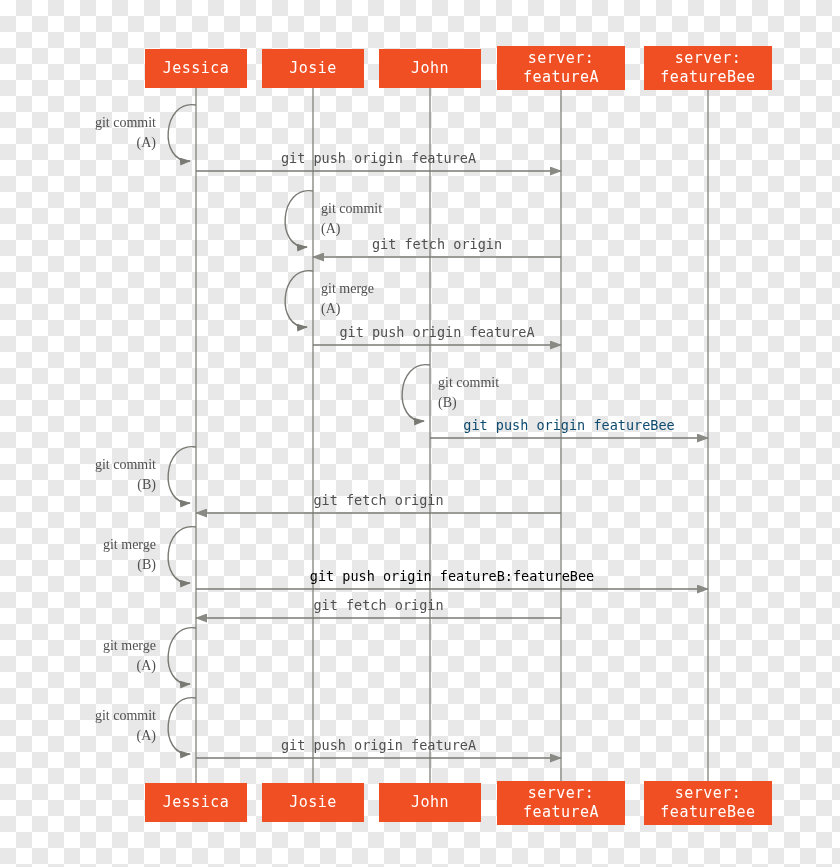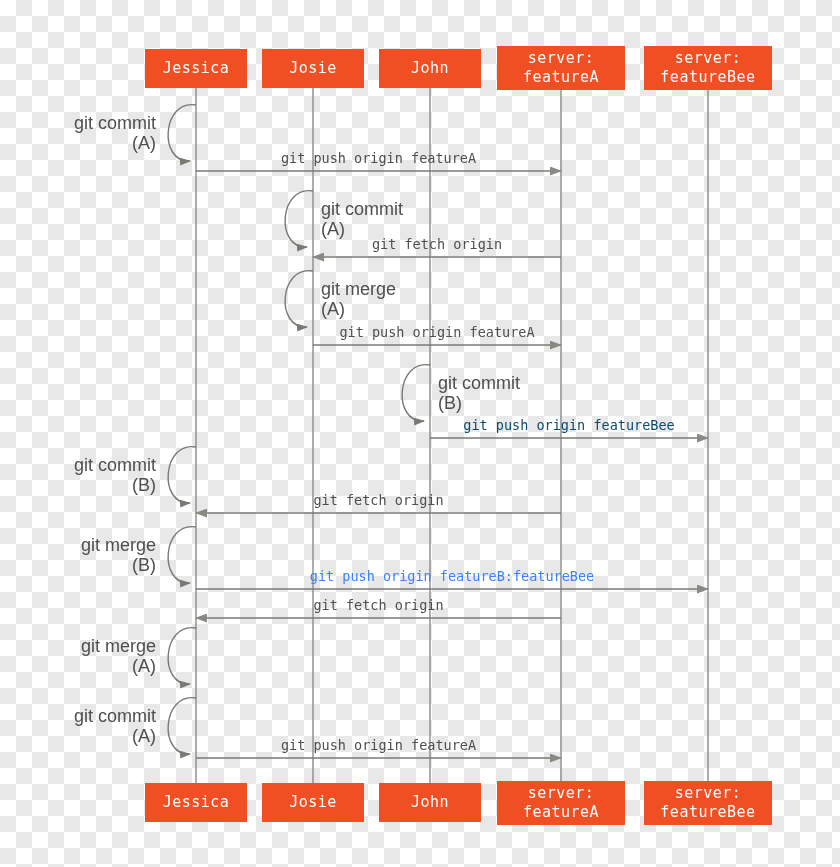--- a/index.html
+++ b/index.html
@@ -58,22 +58,22 @@
     line-height: 19px;
     white-space: pre;
   }
   .msg-label.center {
     text-align: center;
     transform: translateX(-50%);
   }
   .self-label {
     position: absolute;
     color: #4f4f4f;
-    font-family: Liberation Sans, sans-serif;
-    font-size: 18px;
+    font-family: Liberation Serif, serif;
+    font-size: 14px;
     line-height: 20px;
     white-space: pre;
   }
   .self-label.right-align {
     text-align: right;
     transform: translateX(-100%);
   }
   .self-label.left-align {
     text-align: left;
   }
@@ -138,20 +138,20 @@
       <div class="msg-label center" style="left: 370.5px; top: 149px; color: rgb(79, 79, 79);">git push origin featureA</div>
       <div class="self-label left-align" style="top: 199px; left: 313px; color: rgb(79, 79, 79);"><div>git commit</div><div>(A)</div></div>
       <div class="msg-label center" style="left: 429px; top: 235px; color: rgb(79, 79, 79);">git fetch origin</div>
       <div class="self-label left-align" style="top: 279px; left: 313px; color: rgb(79, 79, 79);"><div>git merge</div><div>(A)</div></div>
       <div class="msg-label center" style="left: 429px; top: 323px; color: rgb(79, 79, 79);">git push origin featureA</div>
       <div class="self-label left-align" style="top: 373px; left: 430px; color: rgb(79, 79, 79);"><div>git commit</div><div>(B)</div></div>
       <div class="msg-label center" style="left: 561px; top: 416px; color: #0c4a6e;">git push origin featureBee</div>
       <div class="self-label right-align" style="top: 455px; left: 148px; color: rgb(79, 79, 79);"><div>git commit</div><div>(B)</div></div>
       <div class="msg-label center" style="left: 370.5px; top: 491px; color: rgb(79, 79, 79);">git fetch origin</div>
       <div class="self-label right-align" style="top: 535px; left: 148px; color: rgb(79, 79, 79);"><div>git merge</div><div>(B)</div></div>
-      <div class="msg-label center" style="left: 444px; top: 567px; color: #3b82f6;">git push origin featureB:featureBee</div>
+      <div class="msg-label center" style="left: 444px; top: 567px; color: #000000;">git push origin featureB:featureBee</div>
       <div class="msg-label center" style="left: 370.5px; top: 596px; color: rgb(79, 79, 79);">git fetch origin</div>
       <div class="self-label right-align" style="top: 636px; left: 148px; color: rgb(79, 79, 79);"><div>git merge</div><div>(A)</div></div>
       <div class="self-label right-align" style="top: 706px; left: 148px; color: rgb(79, 79, 79);"><div>git commit</div><div>(A)</div></div>
       <div class="msg-label center" style="left: 370.5px; top: 736px; color: rgb(79, 79, 79);">git push origin featureA</div>
     </div>
 
 </div>
 
 </body></html>

